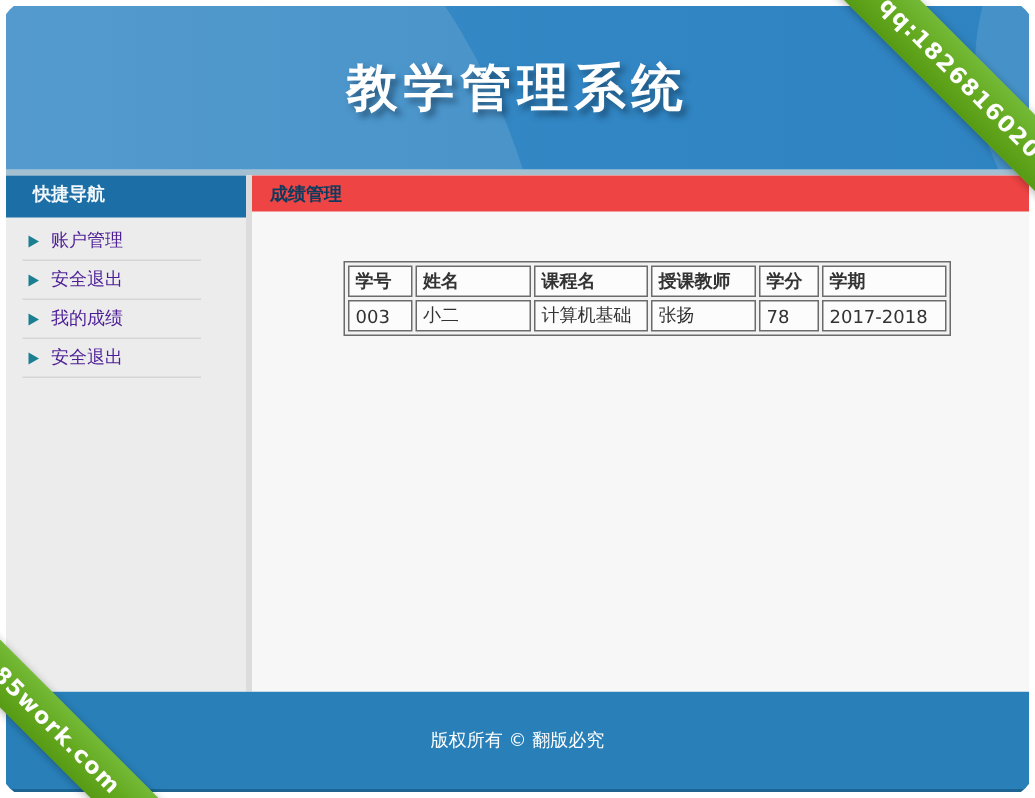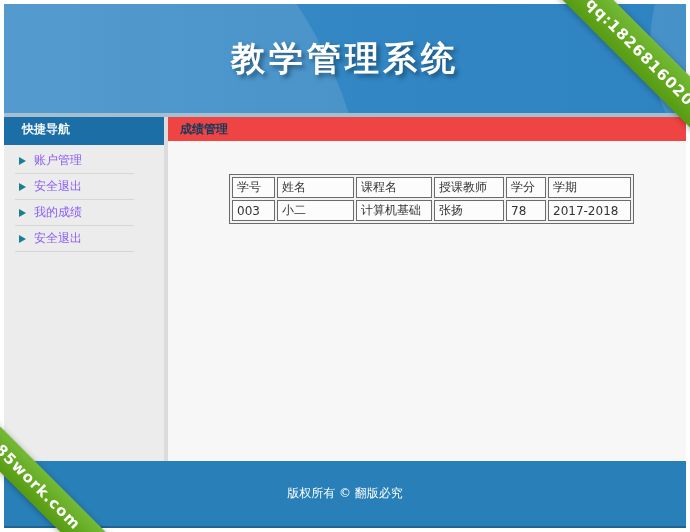--- a/index.html
+++ b/index.html
@@ -1,21 +1,21 @@
 <!DOCTYPE html>
 <html><head>
 <meta charset="utf-8">
 <style>
   * { margin:0; padding:0; box-sizing:border-box; }
   html,body { background:#ffffff; }
   body { font-family:"DejaVu Sans","Liberation Sans",sans-serif; }
 
   .page {
     position:relative; width:690px; height:532px;
-    background:#ffffff; overflow:hidden; padding:4px;
+    background:#ffffff; overflow:hidden; padding:4px;border-radius:22px;
   }
 
   
   .header {
     position:relative; height:109px; overflow:hidden;
     background:linear-gradient(90deg,#3f8ec8 0%, #3186c3 55%, #2e83c1 100%);
   }
   .header .hl-circle {
     position:absolute; border-radius:50%;
     background:rgba(255,255,255,0.115);
@@ -42,42 +42,42 @@
   .nav li {
     height:26px; display:flex; align-items:center;
     border-bottom:1px solid #d6d6d6; padding-left:4px; cursor:pointer;
   }
   .tri {
     display:inline-block; width:0; height:0;
     border-left:7px solid #1a7f91;
     border-top:4px solid transparent; border-bottom:4px solid transparent;
   }
   .nav a {
-    margin-left:8px; color:#8b5cf6; font-size:12px; text-decoration:none;
+    margin-left:8px; color:#4c1d95; font-size:12px; text-decoration:none;
   }
 
   .v-divider { width:4px; background:#dcdcdc; }
 
   .main { flex:1; background:#f7f7f7; }
   .main-title-bar {
     height:24px; line-height:24px; background:#ef4444;
     color:#0d3b5e; font-size:12px; font-weight:bold; padding-left:12px;
   }
   .content { padding:33px 0 0 61px; }
 
   table.grades {
     border-collapse:separate; border-spacing:2px;
     border:1px solid #6b6b6b; background:#f2f2f2;
     font-size:12px; color:#333;
   }
   table.grades th, table.grades td {
     border:1px solid #6b6b6b; background:#fcfcfc;
     padding:1px 4px; height:16px; text-align:left; white-space:nowrap;
   }
-  table.grades th { font-weight:normal; }
+  table.grades th { font-weight:bold; }
   .col0{width:43px}.col1{width:77px}.col2{width:76px}
   .col3{width:70px}.col4{width:40px}.col5{width:83px}
 
   
   .footer {
     height:65px; background:#2980b9; color:#ffffff; font-size:12px;
     display:flex; align-items:center; justify-content:center;text-align:center;
   }
   .footer-edge { height:2px; background:#1d6492; }
 

